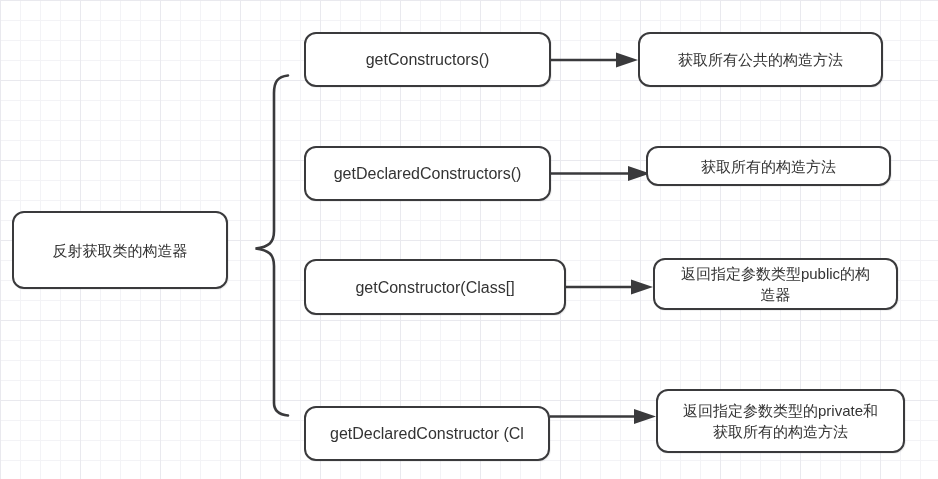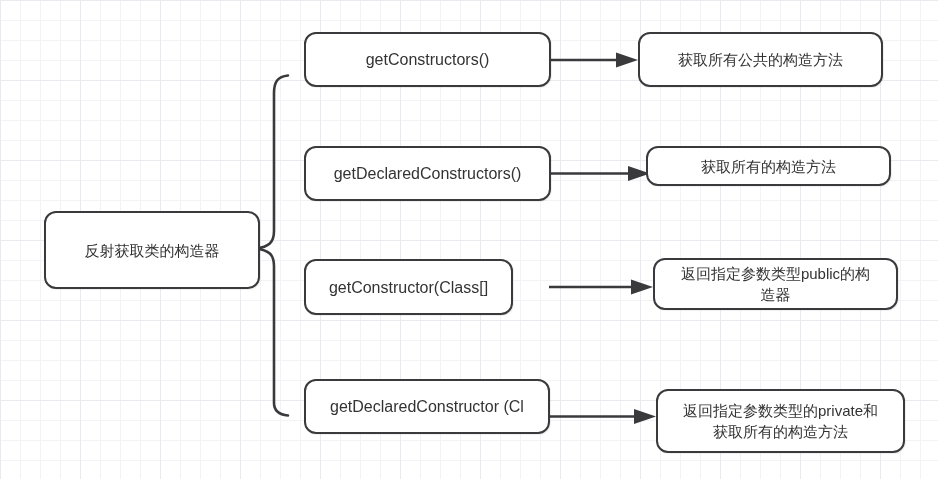--- a/index.html
+++ b/index.html
@@ -78,21 +78,21 @@
       <line x1="549" y1="287" x2="634" y2="287" stroke="#3a3a3c" stroke-width="2.5"></line>
       <polygon points="631,279.5 653,287 631,294.5" fill="#3a3a3c"></polygon>
     </g>
 
     <g>
       <line x1="550" y1="416.5" x2="637" y2="416.5" stroke="#3a3a3c" stroke-width="2.5"></line>
       <polygon points="634,409 656,416.5 634,424" fill="#3a3a3c"></polygon>
     </g>
   </svg>
 
-  <div class="box root" style="left:12px; top:211px; width:216px; height:78px;margin-left:32px;">
+  <div class="box root" style="left:12px; top:211px; width:216px; height:78px;">
     <span class="ln">反射获取类的构造器</span>
   </div>
 
   <div class="box method" style="left:304px; top:32px; width:247px; height:55px;">
     <span class="ln">getConstructors()</span>
     <span class="ln"></span>
   </div>
   <div class="box desc" style="left:638px; top:32px; width:245px; height:55px;">
     <span class="ln">获取所有公共的构造方法</span>
     <span class="ln"></span>
@@ -100,29 +100,29 @@
 
   <div class="box method" style="left:304px; top:146px; width:247px; height:55px;">
     <span class="ln">getDeclaredConstructors()</span>
     <span class="ln"></span>
   </div>
   <div class="box desc" style="left:646px; top:146px; width:245px; height:40px;">
     <span class="ln">获取所有的构造方法</span>
     <span class="ln"></span>
   </div>
 
-  <div class="box method" style="left:304px; top:259px; width:209px; height:56px;">
+  <div class="box method" style="left:304px; top:259px; width:262px; height:56px;">
     <span class="ln">getConstructor(Class[]</span>
   </div>
   <div class="box desc" style="left:653px; top:258px; width:245px; height:52px;">
     <span class="ln">返回指定参数类型public的构</span>
     <span class="ln">造器</span>
   </div>
 
-  <div class="box method" style="left:304px; top:379px; width:246px; height:55px;">
+  <div class="box method" style="left:304px; top:406px; width:246px; height:55px;">
     <span class="ln">getDeclaredConstructor (Cl</span>
   </div>
   <div class="box desc" style="left:656px; top:389px; width:249px; height:64px;">
     <span class="ln">返回指定参数类型的private和</span>
     <span class="ln">获取所有的构造方法</span>
   </div>
 
 </div>
 
 </body></html>

